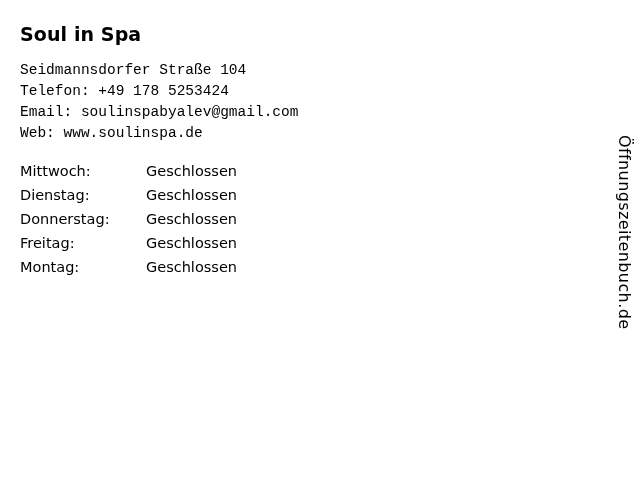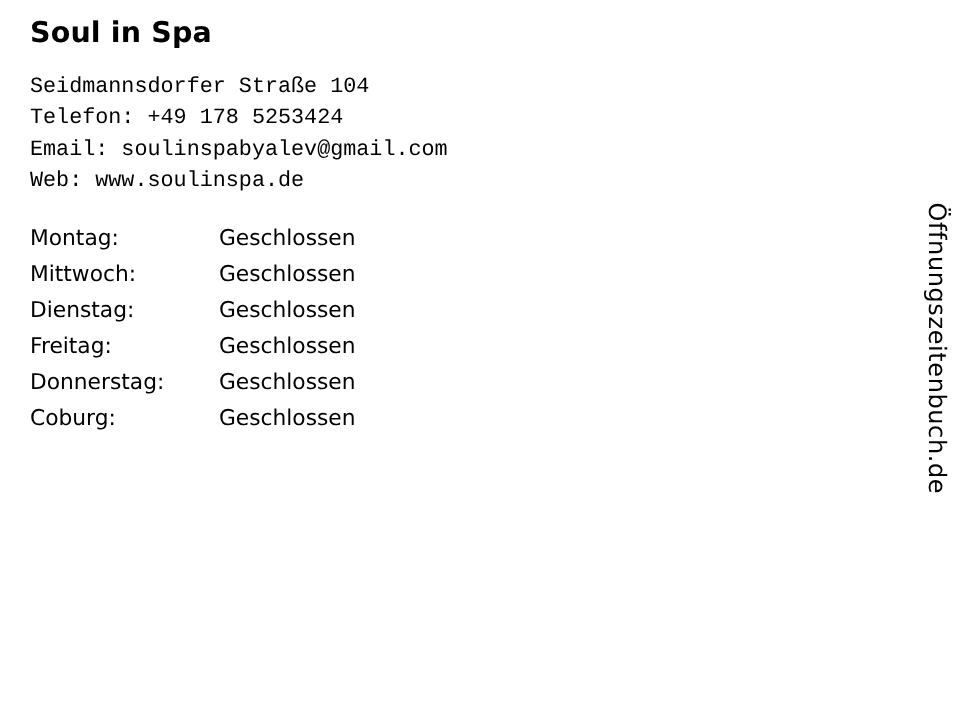--- a/index.html
+++ b/index.html
@@ -17,21 +17,21 @@
   }
   .page {
     position: absolute;
     left: 0; top: 0;
     width: 640px;
     height: 480px;
   }
   .content {
     position: absolute;
     left: 20px;
-    top: 10px;
+    top: 22px;
     width: 560px;
   }
   .business-title {
     font-size: 19px;
     font-weight: bold;
     margin: 0 0 14px 0;
     line-height: 24px;
     letter-spacing: 0.1px;
   }
   .address-block {
@@ -91,41 +91,37 @@
       <div class="address-line">Seidmannsdorfer Straße 104</div>
       <div class="address-line">Telefon: +49 178 5253424</div>
       <div class="address-line">Email: soulinspabyalev@gmail.com</div>
       <div class="address-line">Web: www.soulinspa.de</div>
     </div>
 
 
     <table class="hours-table">
       <tbody>
         <tr>
-          <td class="day-cell">Montag:</td>
-          <td class="time-cell">Geschlossen</td>
-        </tr>
-        <tr>
           <td class="day-cell">Mittwoch:</td>
           <td class="time-cell">Geschlossen</td>
         </tr>
         <tr>
           <td class="day-cell">Dienstag:</td>
           <td class="time-cell">Geschlossen</td>
         </tr>
         <tr>
+          <td class="day-cell">Donnerstag:</td>
+          <td class="time-cell">Geschlossen</td>
+        </tr>
+        <tr>
           <td class="day-cell">Freitag:</td>
           <td class="time-cell">Geschlossen</td>
         </tr>
         <tr>
-          <td class="day-cell">Donnerstag:</td>
-          <td class="time-cell">Geschlossen</td>
-        </tr>
-        <tr>
-          <td class="day-cell">Coburg:</td>
+          <td class="day-cell">Montag:</td>
           <td class="time-cell">Geschlossen</td>
         </tr>
       </tbody>
     </table>
 
   </div>
 
   <div class="watermark">Öffnungszeitenbuch.de</div>
 
 </div>

